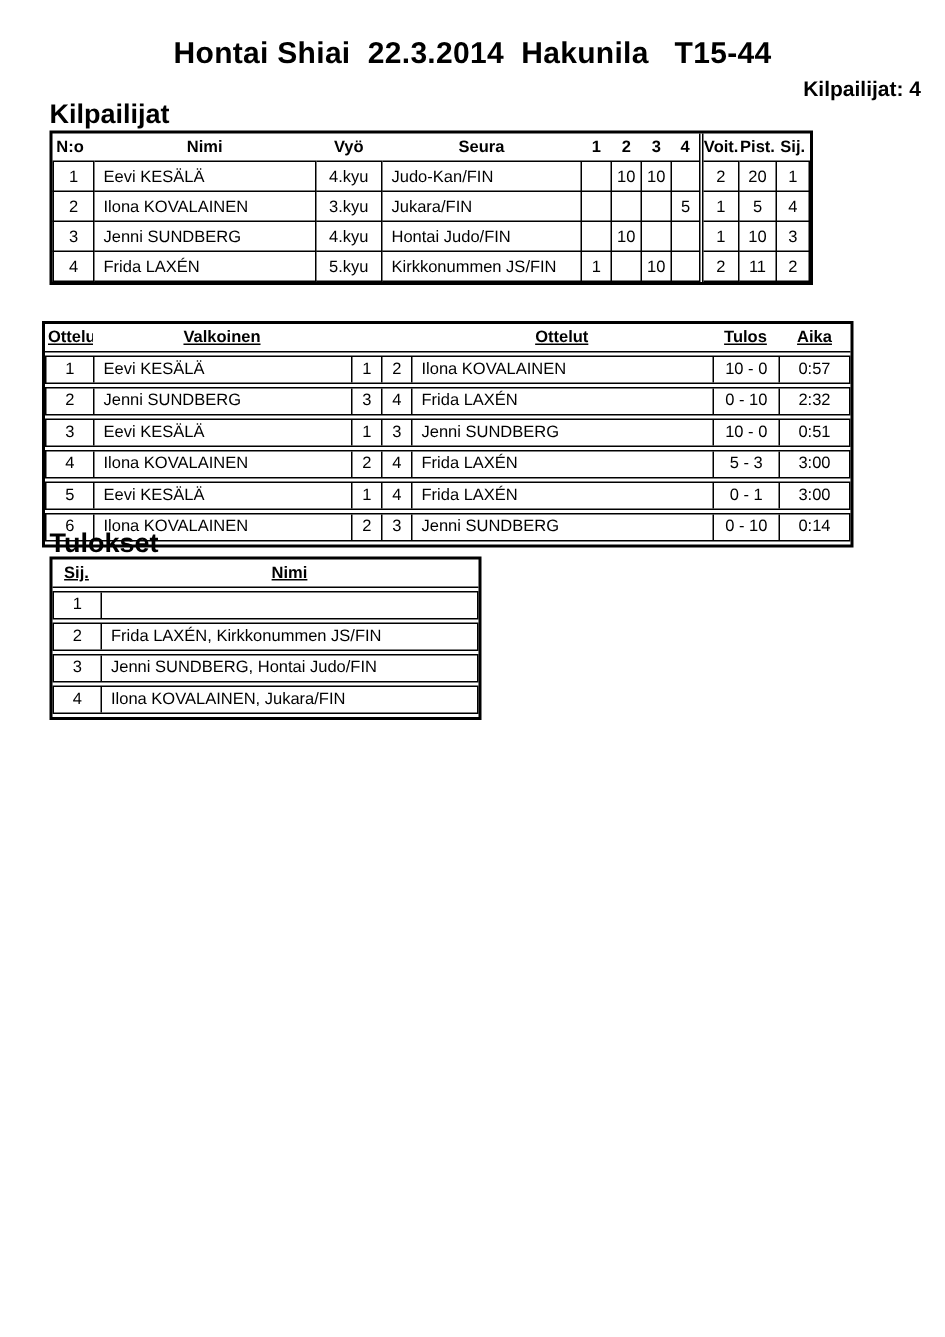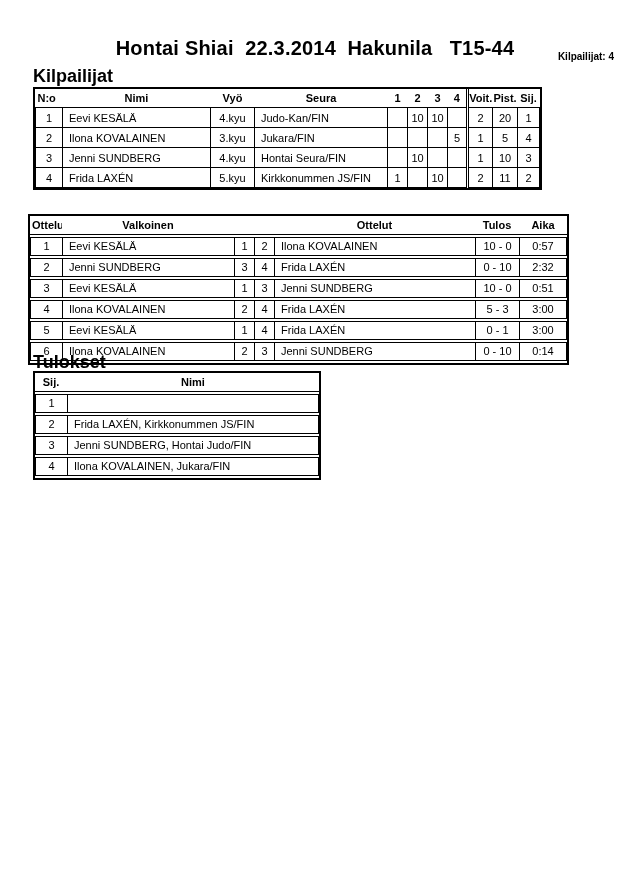--- a/index.html
+++ b/index.html
@@ -4,23 +4,23 @@
 <style>
   html,body{margin:0;padding:0;}
   body{
     width:630px;height:891px;background:#ffffff;position:relative;
     font-family:"Liberation Sans", sans-serif;color:#000;overflow:hidden;
   }
   .abs{position:absolute;}
   
   .doc-title{
     top:25px;left:0;width:630px;text-align:center;
-    font-size:20px;font-weight:bold;white-space:pre;letter-spacing:0.2px;margin-top:12px;
-  }
-  .count-label{top:51px;right:16px;font-size:10px;font-weight:bold;}
+    font-size:20px;font-weight:bold;white-space:pre;letter-spacing:0.2px;
+  }
+  .count-label{top:51px;right:16px;font-size:14px;font-weight:bold;}
   .section-heading{font-size:18px;font-weight:bold;text-align:left;}
   .h-kilpailijat{top:66px;left:33px;width:424px;}
   .h-ottelut{top:212px;left:28px;width:539px;}
   .h-tulokset{top:352px;left:33px;width:284px;}
 
   
   .t1-wrap{left:33px;top:87px;border:2px solid #000;background:#fff;}
   table.t1{border-collapse:collapse;table-layout:fixed;width:504px;font-size:11px;}
   .t1 th{
     font-weight:bold;border:none;border-bottom:1px solid #000;
@@ -30,21 +30,21 @@
     border:1px solid #000;height:19px;padding:0;
     overflow:hidden;white-space:nowrap;
   }
   .t1 .sep{border-left:3px double #000 !important;}
   .t1 .al{text-align:left;padding-left:6px;}
   .t1 .ac{text-align:center;}
   .t1 th.no-h{text-align:left;padding-left:2px;}
 
   
   .fx-wrap{border:2px solid #000;background:#fff;}
-  .fx-head{display:flex;border-bottom:1px solid #000;font-weight:bold;font-size:11px;height:18px;line-height:18px;}
+  .fx-head{display:flex;border-bottom:1px solid #000;font-weight:bold;font-size:11px;height:18px;line-height:18px;text-decoration:underline;}
   .fx-row{display:flex;border:1px solid #000;margin-top:2px;font-size:11px;height:17px;line-height:16px;}
   .fx-row:last-child{margin-bottom:2px;}
   .cell{box-sizing:border-box;overflow:hidden;white-space:nowrap;}
   .bR{border-right:1px solid #000;}
   .ac{text-align:center;}
   .al{text-align:left;padding-left:6px;}
 
   
   .t2-wrap{left:28px;top:214px;width:541px;box-sizing:border-box;}
   .c-no{width:32px;}
@@ -122,21 +122,21 @@
       <td class="ac"></td>
       <td class="ac">5</td>
       <td class="ac sep">1</td>
       <td class="ac">5</td>
       <td class="ac">4</td>
     </tr>
     <tr>
       <td class="ac">3</td>
       <td class="al">Jenni SUNDBERG</td>
       <td class="ac">4.kyu</td>
-      <td class="al">Hontai Seura/FIN</td>
+      <td class="al">Hontai Judo/FIN</td>
       <td class="ac"></td>
       <td class="ac">10</td>
       <td class="ac"></td>
       <td class="ac"></td>
       <td class="ac sep">1</td>
       <td class="ac">10</td>
       <td class="ac">3</td>
     </tr>
     <tr>
       <td class="ac">4</td>

